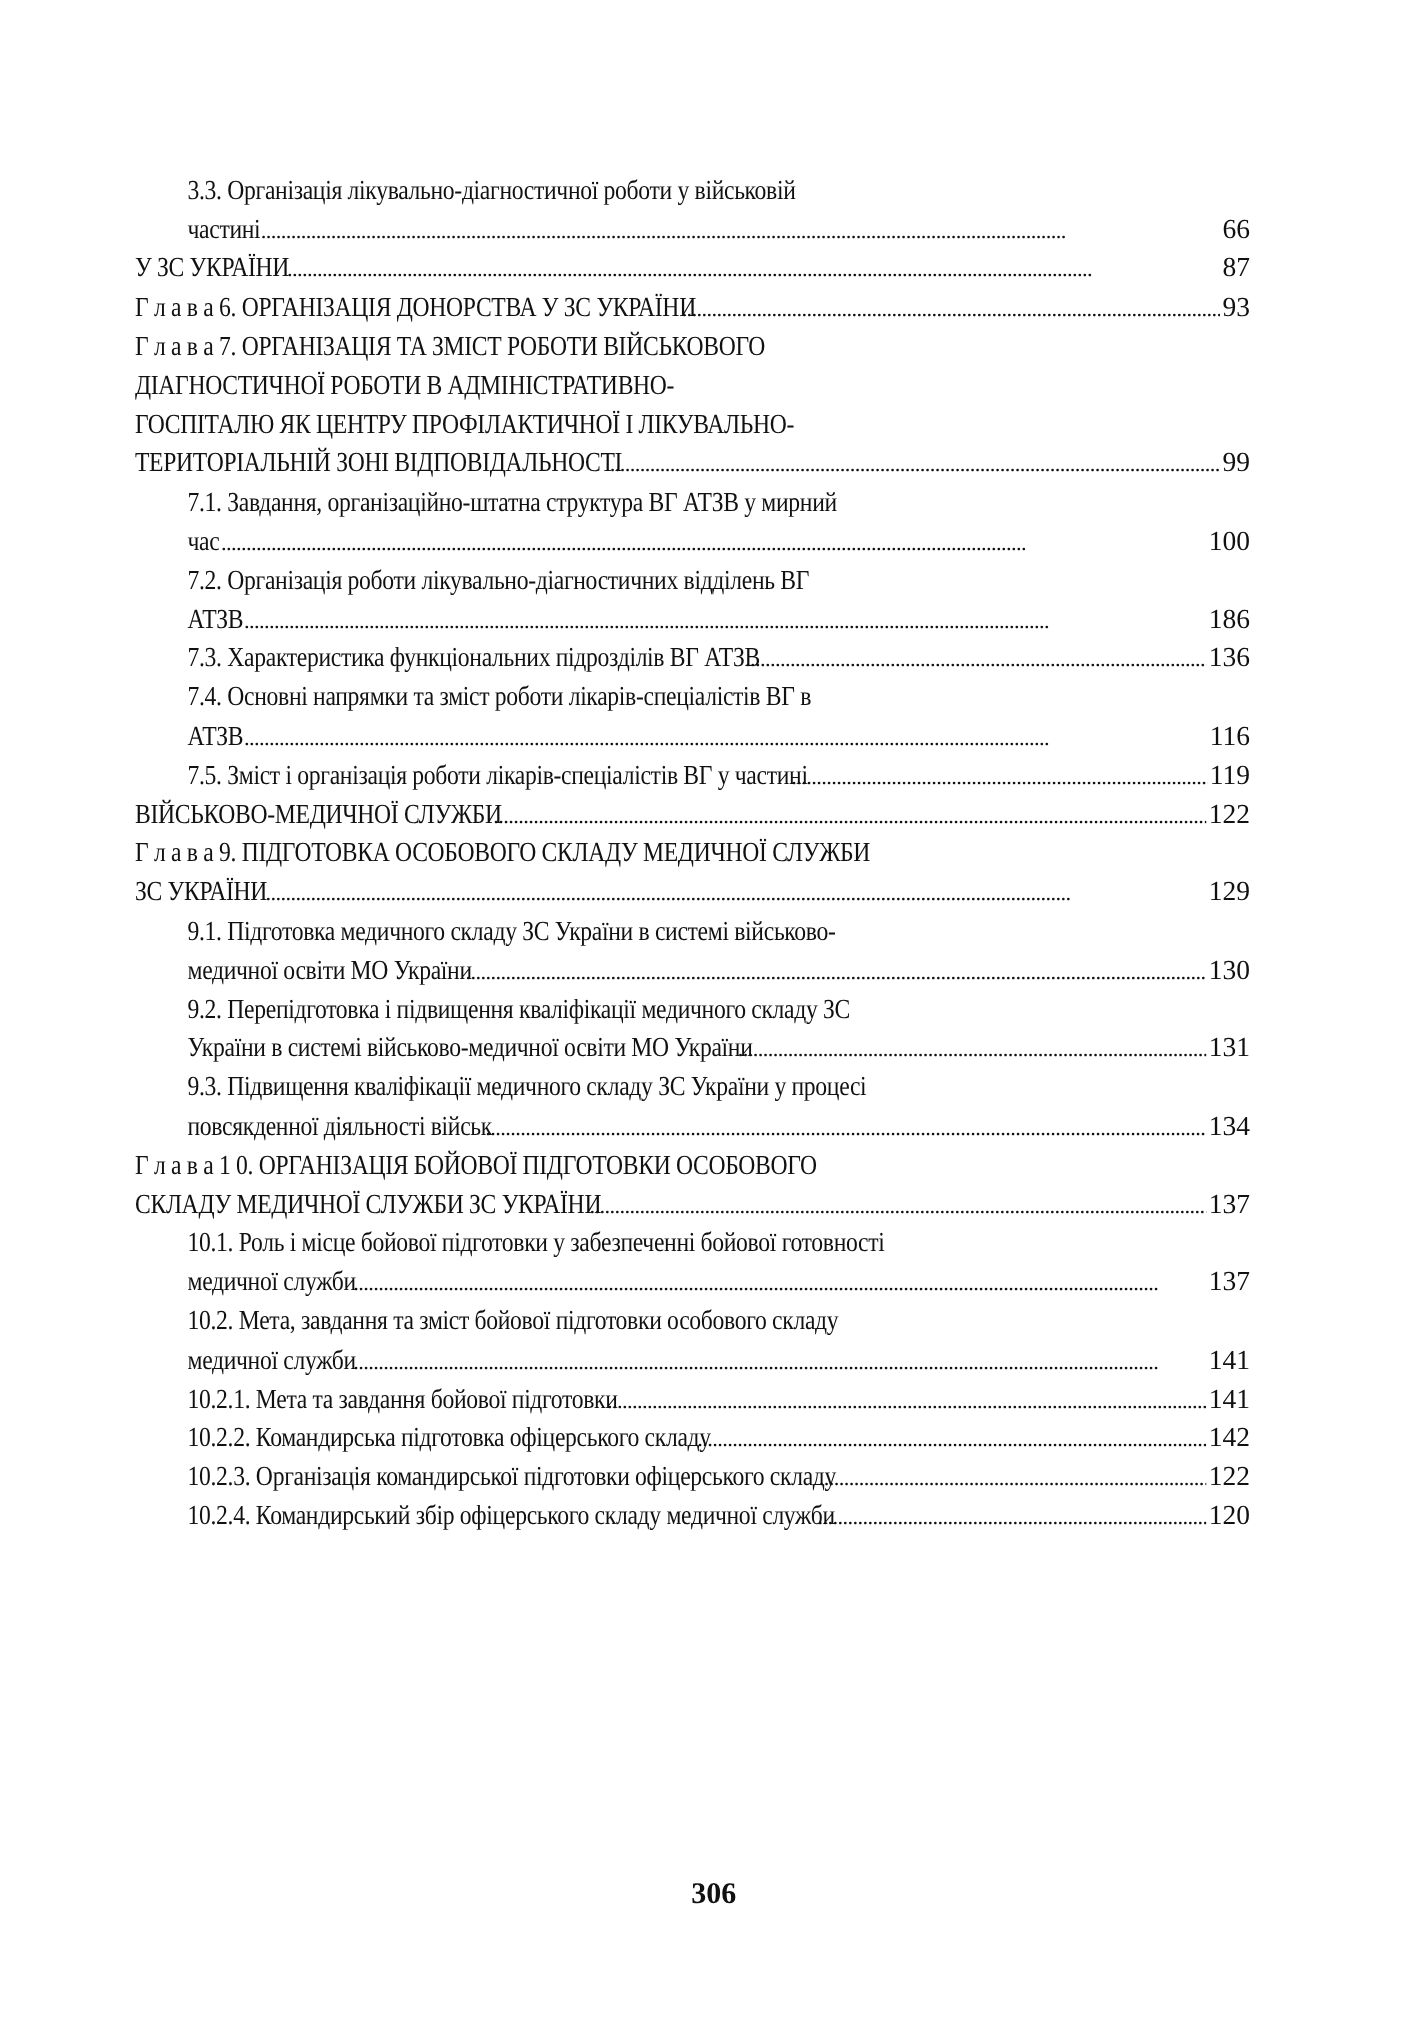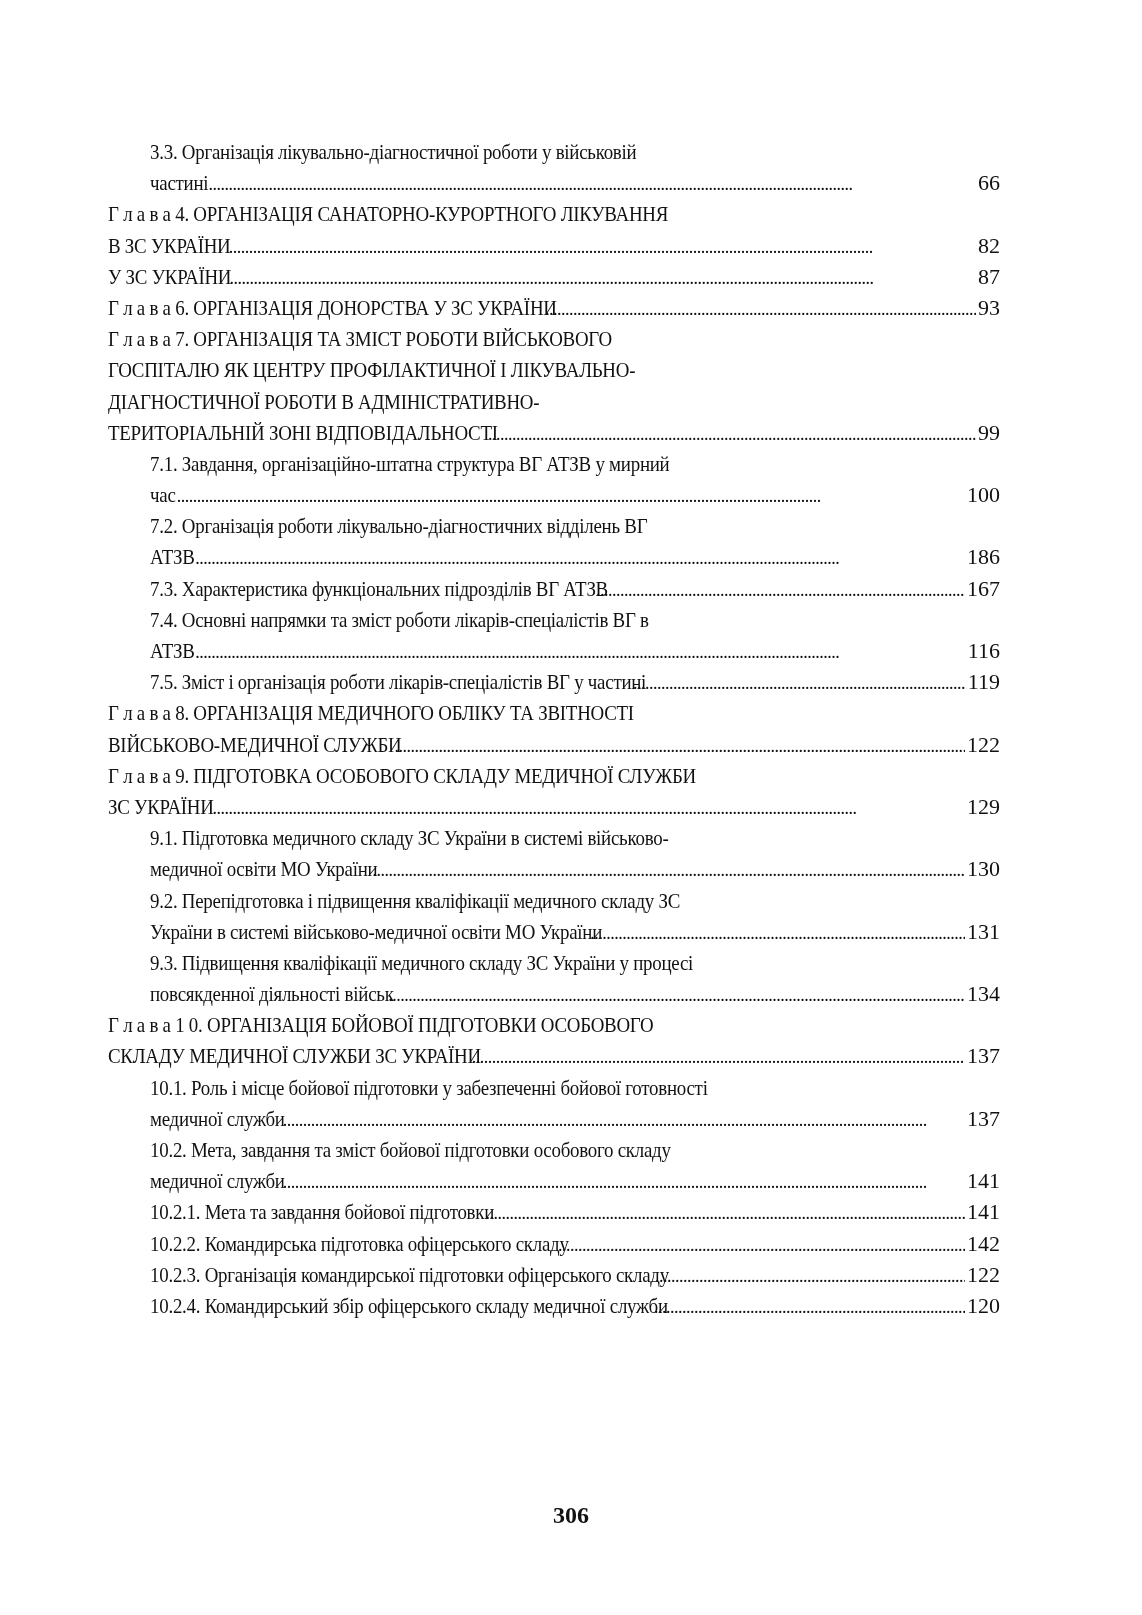--- a/index.html
+++ b/index.html
@@ -37,53 +37,43 @@
           <span class="txt" style="display: inline-block; transform: scaleX(0.86); transform-origin: left center; margin-right: -94.08px;">3.3. Організація лікувально-діагностичної роботи у військовій</span>
         </div>
         <div class="line sec">
           <span class="txt" style="display: inline-block; transform: scaleX(0.86); transform-origin: left center; margin-right: -11.2px;">частині</span>
           <span class="lead"></span>
           <span class="pg">66</span>
         </div>
       </div>
       <div>
         <div class="line">
-          <span class="txt" style="display: inline-block; transform: scaleX(0.86); transform-origin: left center; margin-right: -108.22px;">Г л а в а 4. ОРГАНІЗАЦІЯ САНАТОРНО-КУРОРТНОГО ЛІКУВАННЯ</span>
-        </div>
-        <div class="line">
-          <span class="txt" style="display: inline-block; transform: scaleX(0.86); transform-origin: left center; margin-right: -23.66px;">В ЗС УКРАЇНИ</span>
-          <span class="lead"></span>
-          <span class="pg">82</span>
-        </div>
-      </div>
-      <div>
-        <div class="line">
           <span class="txt" style="display: inline-block; transform: scaleX(0.86); transform-origin: left center; margin-right: -23.8px;">У ЗС УКРАЇНИ</span>
           <span class="lead"></span>
           <span class="pg">87</span>
         </div>
       </div>
       <div>
         <div class="line">
           <span class="txt" style="display: inline-block; transform: scaleX(0.86); transform-origin: left center; margin-right: -86.66px;">Г л а в а 6. ОРГАНІЗАЦІЯ ДОНОРСТВА У ЗС УКРАЇНИ</span>
           <span class="lead"></span>
           <span class="pg">93</span>
         </div>
       </div>
       <div>
         <div class="line">
           <span class="txt" style="display: inline-block; transform: scaleX(0.86); transform-origin: left center; margin-right: -97.3px;">Г л а в а 7. ОРГАНІЗАЦІЯ ТА ЗМІСТ РОБОТИ ВІЙСЬКОВОГО</span>
         </div>
         <div class="line">
+          <span class="txt" style="display: inline-block; transform: scaleX(0.86); transform-origin: left center; margin-right: -83.3px;">ДІАГНОСТИЧНОЇ РОБОТИ В АДМІНІСТРАТИВНО-</span>
+        </div>
+        <div class="line">
           <span class="txt" style="display: inline-block; transform: scaleX(0.86); transform-origin: left center; margin-right: -101.78px;">ГОСПІТАЛЮ ЯК ЦЕНТРУ ПРОФІЛАКТИЧНОЇ І ЛІКУВАЛЬНО-</span>
         </div>
         <div class="line">
-          <span class="txt" style="display: inline-block; transform: scaleX(0.86); transform-origin: left center; margin-right: -83.3px;">ДІАГНОСТИЧНОЇ РОБОТИ В АДМІНІСТРАТИВНО-</span>
-        </div>
-        <div class="line">
           <span class="txt" style="display: inline-block; transform: scaleX(0.86); transform-origin: left center; margin-right: -75.32px;">ТЕРИТОРІАЛЬНІЙ ЗОНІ ВІДПОВІДАЛЬНОСТІ</span>
           <span class="lead"></span>
           <span class="pg">99</span>
         </div>
       </div>
       <div>
         <div class="line sec">
           <span class="txt" style="display: inline-block; transform: scaleX(0.86); transform-origin: left center; margin-right: -100.38px;">7.1. Завдання, організаційно-штатна структура ВГ АТЗВ у мирний</span>
         </div>
         <div class="line sec">
@@ -99,44 +89,41 @@
         <div class="line sec">
           <span class="txt" style="display: inline-block; transform: scaleX(0.86); transform-origin: left center; margin-right: -8.68px;">АТЗВ</span>
           <span class="lead"></span>
           <span class="pg">186</span>
         </div>
       </div>
       <div>
         <div class="line sec">
           <span class="txt" style="display: inline-block; transform: scaleX(0.86); transform-origin: left center; margin-right: -88.48px;">7.3. Характеристика функціональних підрозділів ВГ АТЗВ</span>
           <span class="lead"></span>
-          <span class="pg">167</span>
+          <span class="pg">136</span>
         </div>
       </div>
       <div>
         <div class="line sec">
           <span class="txt" style="display: inline-block; transform: scaleX(0.86); transform-origin: left center; margin-right: -96.46px;">7.4. Основні напрямки та зміст роботи лікарів-спеціалістів ВГ в</span>
         </div>
         <div class="line sec">
           <span class="txt" style="display: inline-block; transform: scaleX(0.86); transform-origin: left center; margin-right: -8.68px;">АТЗВ</span>
           <span class="lead"></span>
           <span class="pg">116</span>
         </div>
       </div>
       <div>
         <div class="line sec">
           <span class="txt" style="display: inline-block; transform: scaleX(0.86); transform-origin: left center; margin-right: -95.9px;">7.5. Зміст і організація роботи лікарів-спеціалістів ВГ у частині</span>
           <span class="lead"></span>
           <span class="pg">119</span>
         </div>
       </div>
       <div>
-        <div class="line">
-          <span class="txt" style="display: inline-block; transform: scaleX(0.86); transform-origin: left center; margin-right: -101.64px;">Г л а в а 8. ОРГАНІЗАЦІЯ МЕДИЧНОГО ОБЛІКУ ТА ЗВІТНОСТІ</span>
-        </div>
         <div class="line">
           <span class="txt" style="display: inline-block; transform: scaleX(0.86); transform-origin: left center; margin-right: -56.7px;">ВІЙСЬКОВО-МЕДИЧНОЇ СЛУЖБИ</span>
           <span class="lead"></span>
           <span class="pg">122</span>
         </div>
       </div>
       <div>
         <div class="line">
           <span class="txt" style="display: inline-block; transform: scaleX(0.86); transform-origin: left center; margin-right: -113.54px;">Г л а в а 9. ПІДГОТОВКА ОСОБОВОГО СКЛАДУ МЕДИЧНОЇ СЛУЖБИ</span>
         </div>

